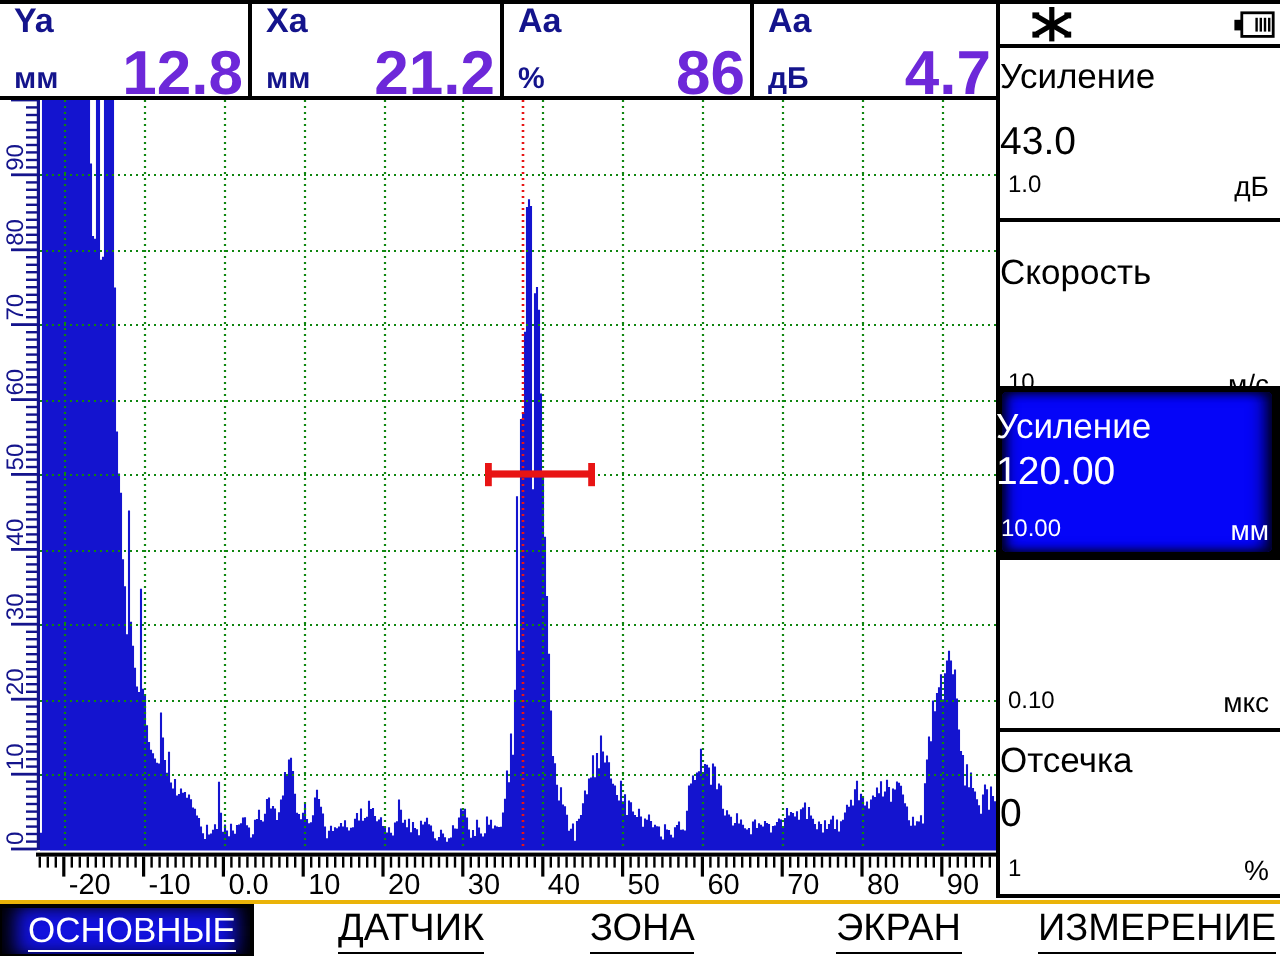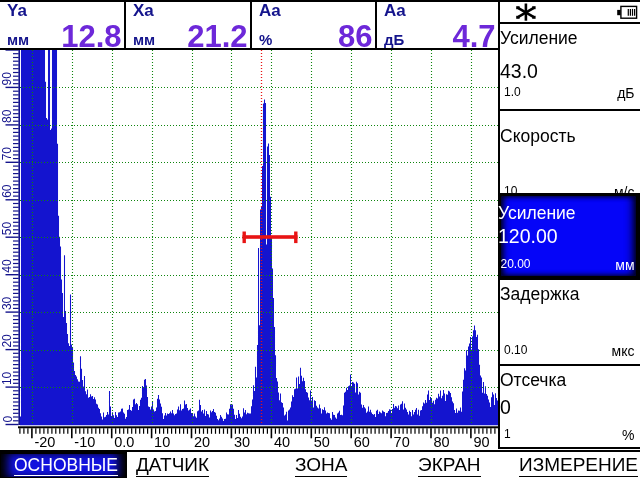--- a/index.html
+++ b/index.html
@@ -14,21 +14,21 @@
 .btitle{position:absolute;width:100%;text-align:left;font-size:17.5px;color:#000}
 .bval{position:absolute;width:100%;text-align:left;font-size:19.5px;color:#000}
 .bleft{position:absolute;left:4px;font-size:12px;color:#000}
 .bright{position:absolute;right:5.5px;font-size:14px;color:#000}
 .hline{position:absolute;left:498px;width:142px;height:2px;background:#000}
 #selblk{position:absolute;left:498px;top:193px;width:142px;height:87px;background:#000}
 #selin{position:absolute;left:2.5px;top:3px;width:135px;height:80px;background:#0505f8;
 box-shadow:inset 0 0 5px 0px #000020, inset 5px 0 7px -3px #000020, inset -6px 0 9px -3px #000018;border-radius:2.5px}
 #selblk .btitle,#selblk .bval,#selblk .bleft,#selblk .bright{color:#fff}
 #selblk .bleft{left:2.5px}
-#menubar{left:0;top:450.3px;width:640px;height:29.7px;background:#fff;border-top:2px solid #000000;box-sizing:border-box}
+#menubar{left:0;top:450.3px;width:640px;height:29.7px;background:#fff;border-top:2px solid #eab308;box-sizing:border-box}
 .mitem{position:absolute;top:2.8px;font-size:19px;line-height:20px;color:#000;border-bottom:1.8px solid #000;padding-bottom:0.5px}
 #msel{position:absolute;left:0;top:0;width:127px;height:26px;background:#000}
 #mselin{position:absolute;left:1px;top:1.5px;width:124px;height:23px;background:#1212dd;
 box-shadow:inset 10px 0 10px -3px #000,inset -10px 0 10px -3px #000}
 #msel .mt{position:absolute;left:14px;top:3.5px;font-size:17.5px;line-height:18.5px;color:#fff;border-bottom:1.8px solid #fff;padding-bottom:0.8px}
 </style></head>
 <body>
 <svg width="640" height="480" viewBox="0 0 640 480" style="position:absolute;left:0;top:0">
 <line x1="19.2" y1="50.0" x2="19.2" y2="425.0" stroke="#14148c" stroke-width="1.6"></line>
     <line x1="5.5" y1="424.5" x2="18.7" y2="424.5" stroke="#14148c" stroke-width="1.4"></line>
@@ -357,37 +357,36 @@
 <div class="hline" style="top:108.8px"></div>
 <div class="blk" style="top:121px;height:82px">
  <div class="btitle" style="top:4.5px">Скорость</div>
  <div class="bleft" style="top:62.5px">10</div>
     <div class="bright" style="top:62.5px">м/с</div>
 </div>
 <div id="selblk">
     <div id="selin"></div>
  <div class="btitle" style="top:9.5px">Усиление</div>
  <div class="bval" style="top:32px">120.00</div>
- <div class="bleft" style="top:63.9px">20.00</div>
+ <div class="bleft" style="top:63.9px">10.00</div>
     <div class="bright" style="top:63.9px">мм</div>
 </div>
 <div class="blk" style="top:280px;height:83px">
- <div class="btitle" style="top:4.2px">Задержка</div>
  <div class="bleft" style="top:62.6px">0.10</div>
     <div class="bright" style="top:62.6px">мкс</div>
 </div>
 <div class="hline" style="top:363.7px"></div>
 <div class="blk" style="top:366px;height:92px">
  <div class="btitle" style="top:4.3px">Отсечка</div>
  <div class="bval" style="top:30.2px">0</div>
  <div class="bleft" style="top:61.2px">1</div>
     <div class="bright" style="top:61.2px">%</div>
 </div>
 <div class="hline" style="top:446.6px"></div>
 <div class="abs" id="menubar">
  <div id="msel">
       <div id="mselin"></div>
       <div class="mt">ОСНОВНЫЕ</div>
     </div>
- <div class="mitem" style="left:136px">ДАТЧИК</div>
+ <div class="mitem" style="left:169px">ДАТЧИК</div>
  <div class="mitem" style="left:295px">ЗОНА</div>
  <div class="mitem" style="left:418px">ЭКРАН</div>
  <div class="mitem" style="left:519px">ИЗМЕРЕНИЕ</div>
 </div>
 </body></html>

